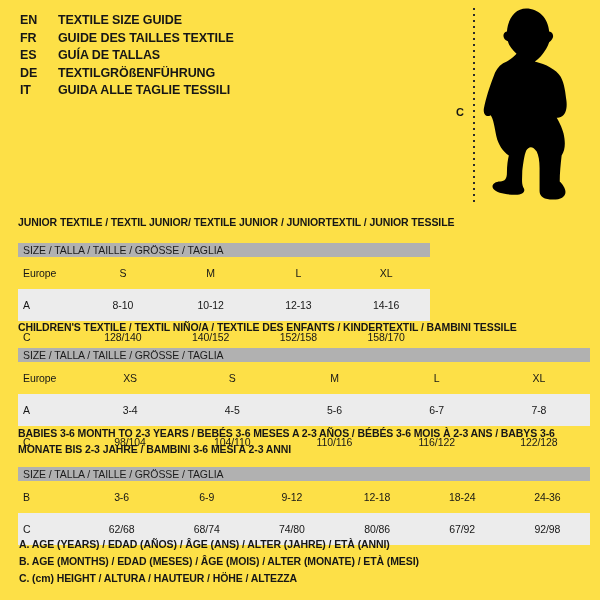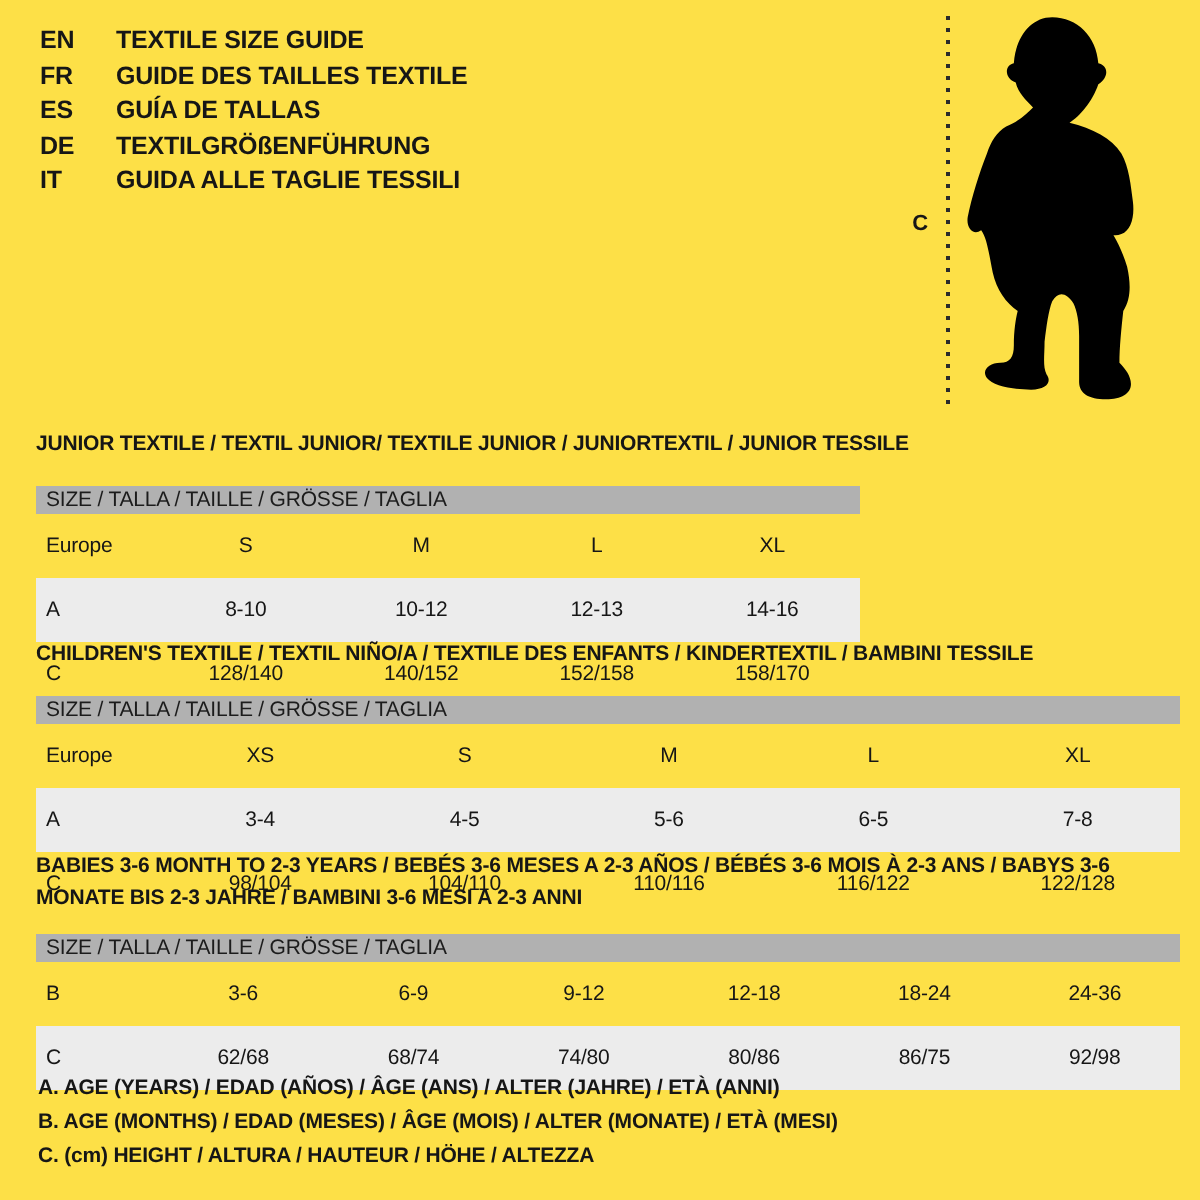--- a/index.html
+++ b/index.html
@@ -155,21 +155,21 @@
             <td>S</td>
             <td>M</td>
             <td>L</td>
             <td>XL</td>
           </tr>
           <tr class="shaded">
             <td>A</td>
             <td>3-4</td>
             <td>4-5</td>
             <td>5-6</td>
-            <td>6-5</td>
+            <td>6-7</td>
             <td>7-8</td>
           </tr>
           <tr>
             <td>C</td>
             <td>98/104</td>
             <td>104/110</td>
             <td>110/116</td>
             <td>116/122</td>
             <td>122/128</td>
           </tr>
@@ -190,21 +190,21 @@
             <td>12-18</td>
             <td>18-24</td>
             <td>24-36</td>
           </tr>
           <tr class="shaded">
             <td>C</td>
             <td>62/68</td>
             <td>68/74</td>
             <td>74/80</td>
             <td>80/86</td>
-            <td>86/75</td>
+            <td>67/92</td>
             <td>92/98</td>
           </tr>
         </tbody>
     </table>
   </div>
 
   <div class="notes">
     <div>A. AGE (YEARS) / EDAD (AÑOS) / ÂGE (ANS) / ALTER (JAHRE) / ETÀ (ANNI)</div>
     <div>B. AGE (MONTHS) / EDAD (MESES) / ÂGE (MOIS) / ALTER (MONATE) / ETÀ (MESI)</div>
     <div>C. (cm) HEIGHT / ALTURA / HAUTEUR / HÖHE / ALTEZZA</div>

